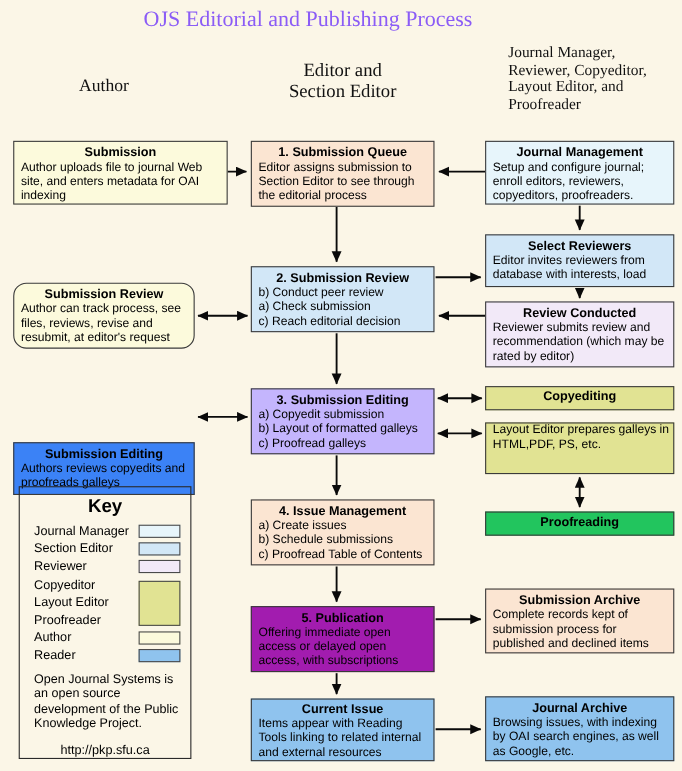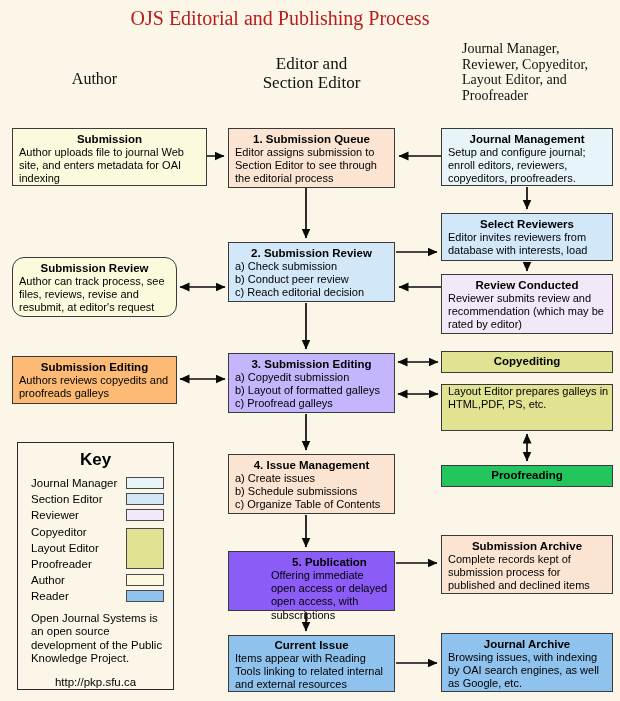--- a/index.html
+++ b/index.html
@@ -3,21 +3,21 @@
 <meta charset="utf-8">
 <style>
   html,body{margin:0;padding:0;}
   body{
     width:620px;height:701px;position:relative;overflow:hidden;
     background:#FBF6E7;
     font-family:"Liberation Sans",sans-serif;
   }
   .title{
     position:absolute;left:0;top:6px;width:560px;text-align:center;
-    font:500 20px/24px "Liberation Serif",serif;color:#b91c1c;
+    font:500 20px/24px "Liberation Serif",serif;color:#8b5cf6;
   }
   .hdr{position:absolute;color:#111;font-family:"Liberation Serif",serif;}
   .hdr-author{left:12px;top:70px;width:165px;text-align:center;font-size:16px;}
   .hdr-editor{left:228px;top:54px;width:167px;text-align:center;font-size:17px;line-height:19px;}
   .hdr-manager{left:462px;top:41px;width:158px;font-size:14px;line-height:15.5px;}
   .arrows{position:absolute;left:0;top:0;width:620px;height:701px;pointer-events:none;}
   .box{
     position:absolute;box-sizing:border-box;border:1.6px solid #3a3a3a;
   }
   .bt{font-weight:bold;font-size:11.5px;line-height:14px;text-align:center;padding-top:3px;color:#000;}
@@ -103,48 +103,48 @@
   </svg>
 
   <div class="box b-submission" style="background-color: rgb(252, 250, 220);">
     <div class="bt">Submission</div>
     <div class="bb">Author uploads file to journal Web site, and enters metadata for OAI indexing</div>
   </div>
   <div class="box b-author-review" style="background-color: rgb(252, 250, 220); border-radius: 12px;">
     <div class="bt">Submission Review</div>
     <div class="bb">Author can track process, see files, reviews, revise and resubmit, at editor's request</div>
   </div>
-  <div class="box b-author-editing" style="background-color: #fdba74;">
+  <div class="box b-author-editing" style="background-color: #3b82f6; margin-top: 46px;">
     <div class="bt">Submission Editing</div>
     <div class="bb">Authors reviews copyedits and proofreads galleys</div>
   </div>
 
   <div class="box b-queue" style="background-color: rgb(251, 229, 210);">
     <div class="bt">1. Submission Queue</div>
     <div class="bb">Editor assigns submission to Section Editor to see through the editorial process</div>
   </div>
   <div class="box b-review" style="background-color: rgb(210, 231, 247);">
     <div class="bt">2. Submission Review</div>
+    <div class="bb">b) Conduct peer review</div>
     <div class="bb">a) Check submission</div>
-    <div class="bb">b) Conduct peer review</div>
     <div class="bb">c) Reach editorial decision</div>
   </div>
   <div class="box b-editing" style="background-color: #c4b5fd;">
     <div class="bt">3. Submission Editing</div>
     <div class="bb">a) Copyedit submission</div>
     <div class="bb">b) Layout of formatted galleys</div>
     <div class="bb">c) Proofread galleys</div>
   </div>
   <div class="box b-issue" style="background-color: rgb(251, 229, 210);">
     <div class="bt">4. Issue Management</div>
     <div class="bb">a) Create issues</div>
     <div class="bb">b) Schedule submissions</div>
-    <div class="bb">c) Organize Table of Contents</div>
-  </div>
-  <div class="box b-publication" style="background-color: #8b5cf6; padding-left: 36px;">
+    <div class="bb">c) Proofread Table of Contents</div>
+  </div>
+  <div class="box b-publication" style="background-color: #a21caf;">
     <div class="bt">5. Publication</div>
     <div class="bb">Offering immediate open access or delayed open access, with subscriptions</div>
   </div>
   <div class="box b-current" style="background-color: rgb(143, 195, 238);">
     <div class="bt">Current Issue</div>
     <div class="bb">Items appear with Reading Tools linking to related internal and external resources</div>
   </div>
 
   <div class="box b-jm" style="background-color: rgb(231, 245, 251);">
     <div class="bt">Journal Management</div>

